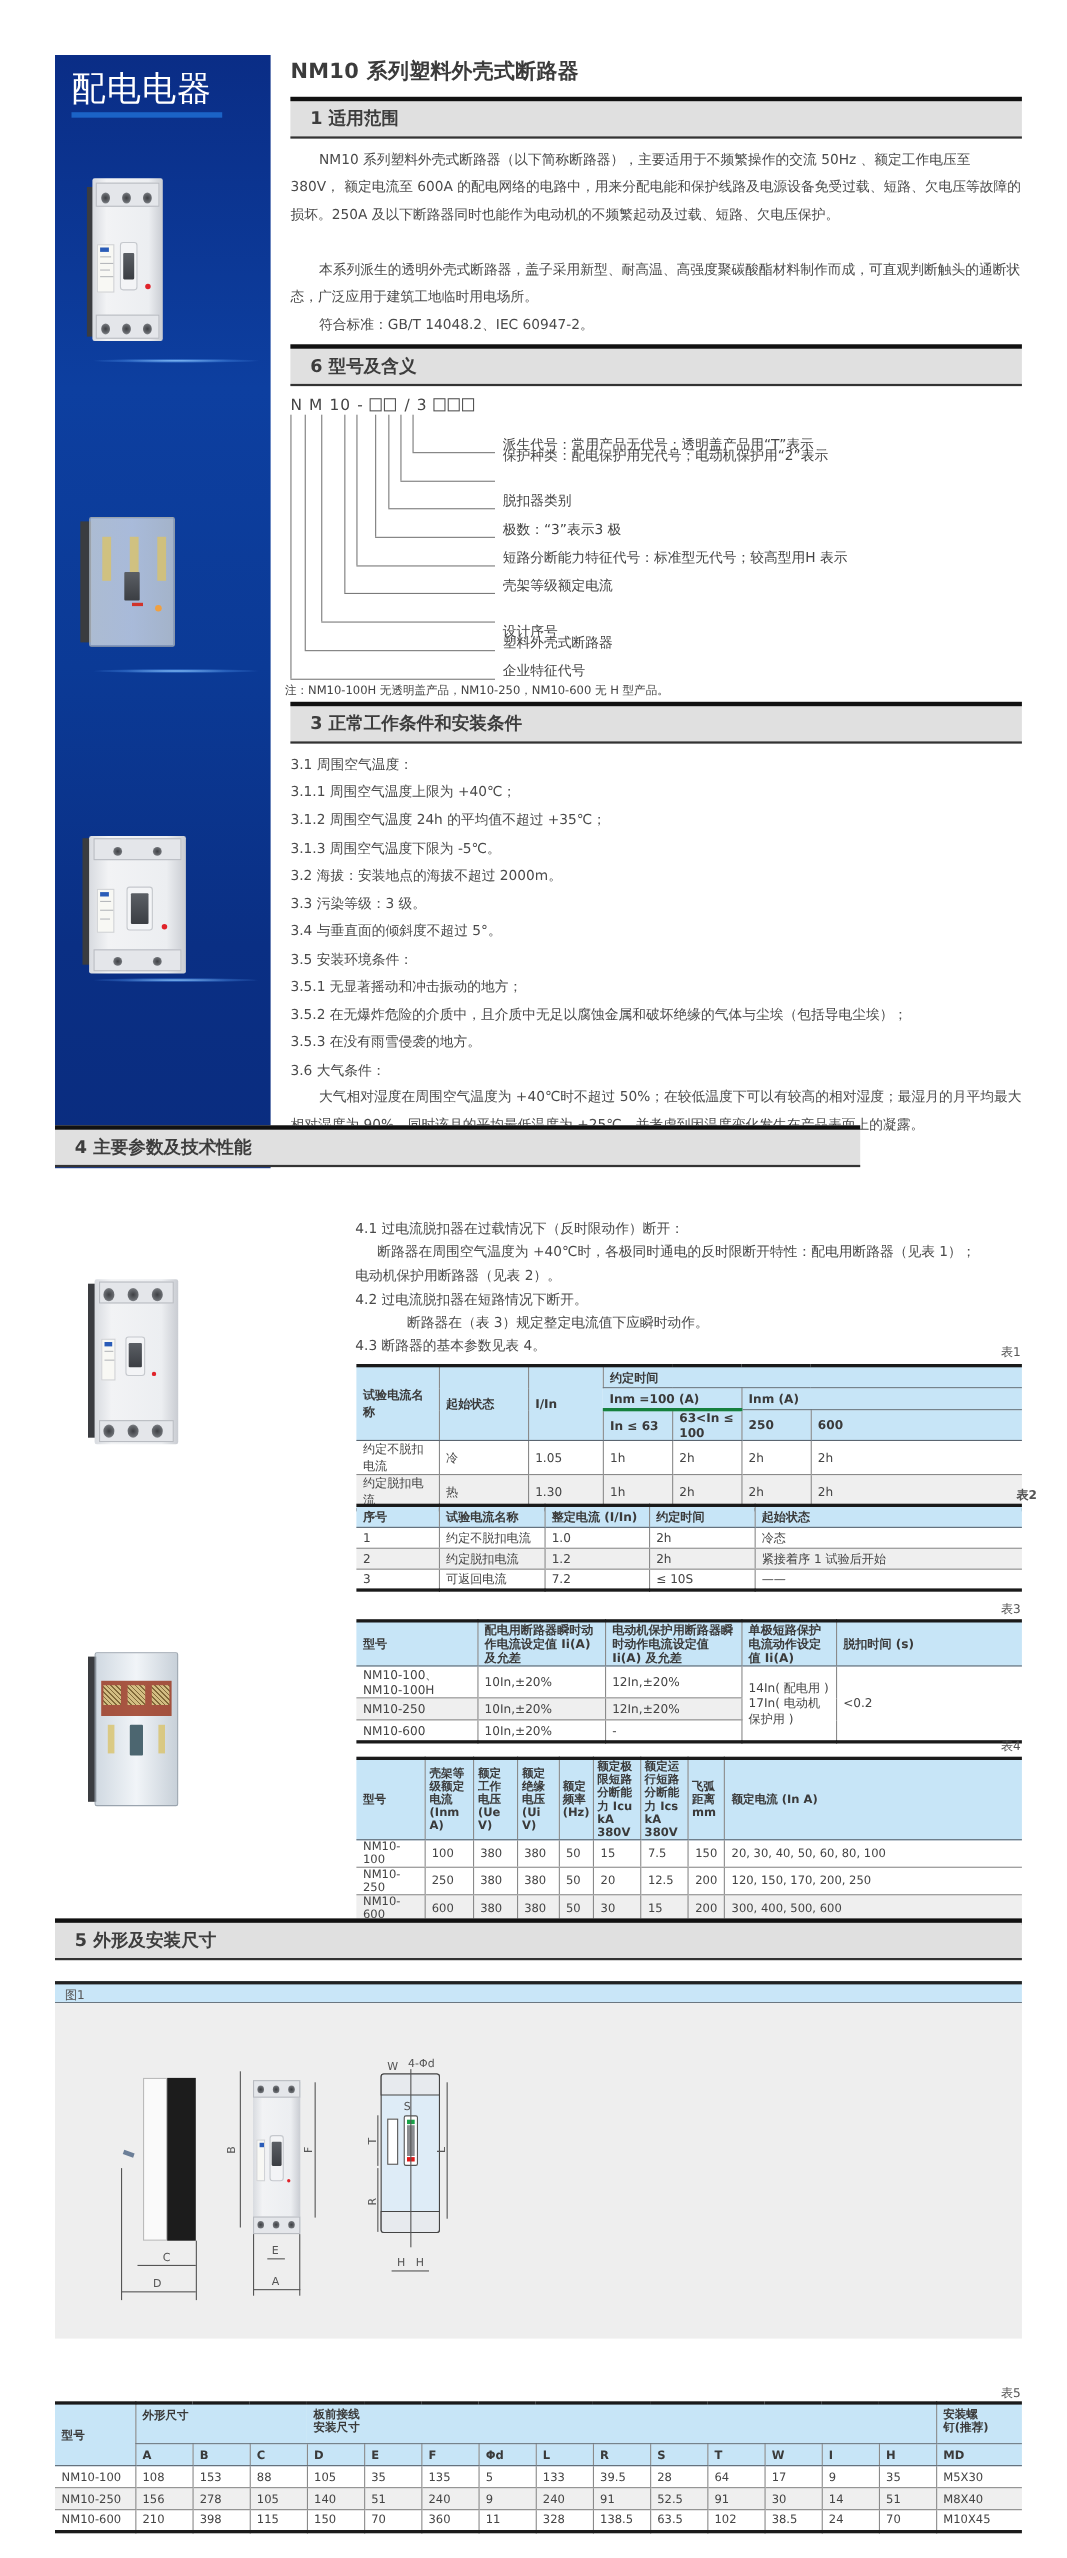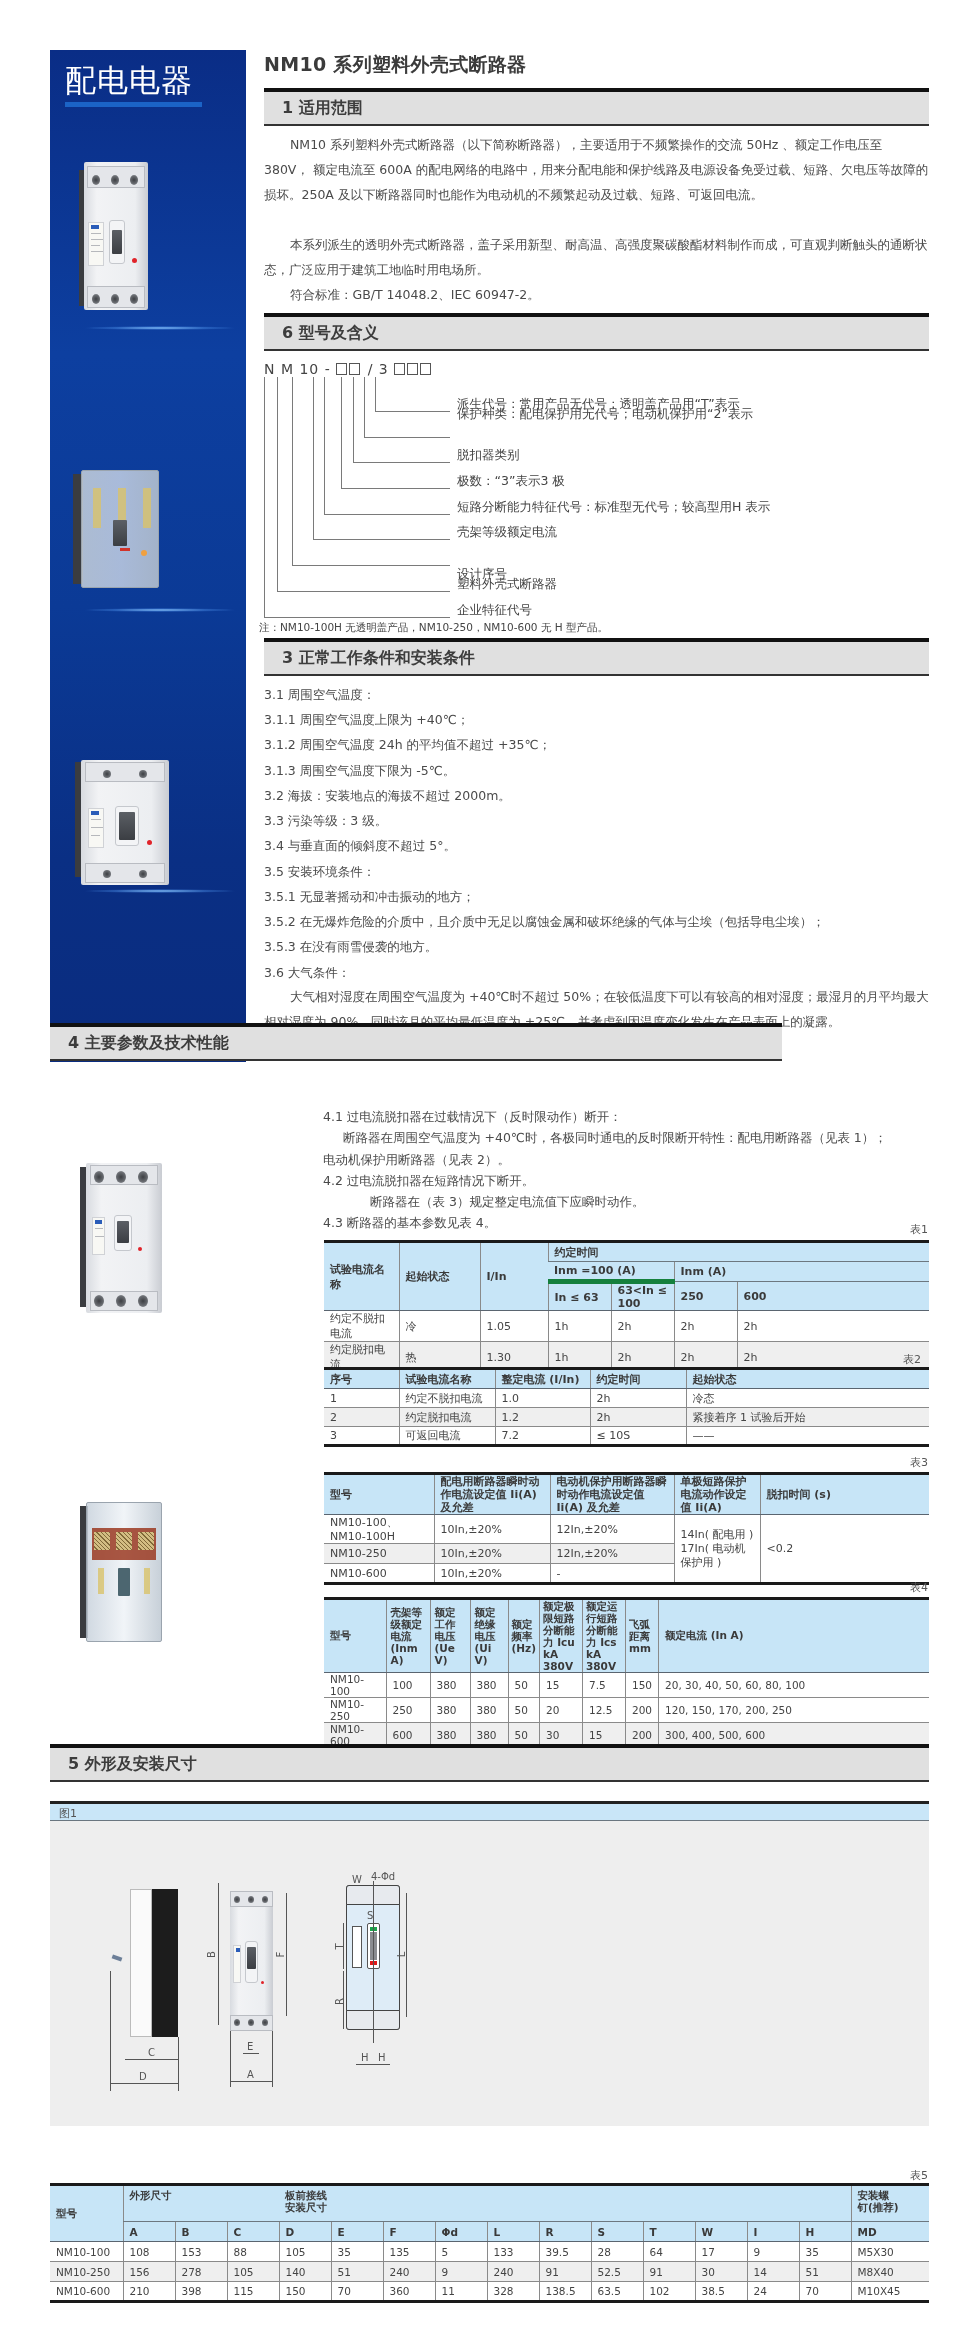--- a/index.html
+++ b/index.html
@@ -126,21 +126,21 @@
     <div class="hole" style="left:64px;top:110px;width:8px;height:8px;"></div>
   </div>
   <div class="glow" style="top:839px;"></div>
 </div>
 
 <div class="page-title">NM10 系列塑料外壳式断路器</div>
 
 <div class="sec-head" style="left:264px; top:88px; width:665px;">
   <span>1 适用范围</span>
 </div>
-<div class="para indent" style="left:264px; top:132px; width:665px;">NM10 系列塑料外壳式断路器（以下简称断路器），主要适用于不频繁操作的交流 50Hz 、额定工作电压至 380V， 额定电流至 600A 的配电网络的电路中，用来分配电能和保护线路及电源设备免受过载、短路、欠电压等故障的损坏。250A 及以下断路器同时也能作为电动机的不频繁起动及过载、短路、可返回电流。</div>
+<div class="para indent" style="left:264px; top:132px; width:665px;">NM10 系列塑料外壳式断路器（以下简称断路器），主要适用于不频繁操作的交流 50Hz 、额定工作电压至 380V， 额定电流至 600A 的配电网络的电路中，用来分配电能和保护线路及电源设备免受过载、短路、欠电压等故障的损坏。250A 及以下断路器同时也能作为电动机的不频繁起动及过载、短路、欠电压保护。</div>
 <div class="para indent" style="left:264px; top:232px; width:665px;">本系列派生的透明外壳式断路器，盖子采用新型、耐高温、高强度聚碳酸酯材料制作而成，可直观判断触头的通断状态，广泛应用于建筑工地临时用电场所。</div>
 <div class="para indent" style="left:264px; top:282px; width:665px;">符合标准：GB/T 14048.2、IEC 60947-2。</div>
 
 <div class="sec-head" style="left:264px; top:313px; width:665px;">
   <span>6 型号及含义</span>
 </div>
 
 <div class="code">
   <span>N M 10 -</span>
   <span class="box"></span><span class="box"></span>
@@ -255,21 +255,21 @@
       <col>
     </colgroup>
   <thead>
     <tr style="height:20px;">
       <th rowspan="3">试验电流名称</th>
       <th rowspan="3">起始状态</th>
       <th rowspan="3">I/In</th>
       <th colspan="4" style="border-bottom:1px solid #6d7880;">约定时间</th>
     </tr>
     <tr style="height:20px;">
-      <th colspan="2" style="border-bottom:5px solid #15803d;">Inm =100 (A)</th>
+      <th colspan="2" style="border-bottom:3px solid #15803d;">Inm =100 (A)</th>
       <th colspan="2" style="border-bottom:1px solid #6d7880;">Inm (A)</th>
     </tr>
     <tr style="height:20px;">
       <th style="border-left:1px solid #8a8a8a;">In ≤ 63</th>
       <th>63&lt;In ≤ 100</th>
       <th>250</th>
       <th>600</th>
     </tr>
   </thead>
   <tbody>
@@ -287,21 +287,21 @@
         <td>热</td>
         <td>1.30</td>
         <td>1h</td>
         <td>2h</td>
         <td>2h</td>
         <td>2h</td>
     </tr>
   </tbody>
 </table>
 
-<div class="tbl-label" style="left:903px; top:1352px;">表2</div>
+<div class="tbl-label" style="left:924px; top:1352px;font-weight:bold;">表2</div>
 <table style="left:324px; top:1367px; width:605px;">
   <colgroup>
       <col style="width:75px">
       <col style="width:96px">
       <col style="width:95px">
       <col style="width:96px">
       <col>
     </colgroup>
   <thead>
     <tr style="height:20px;">

